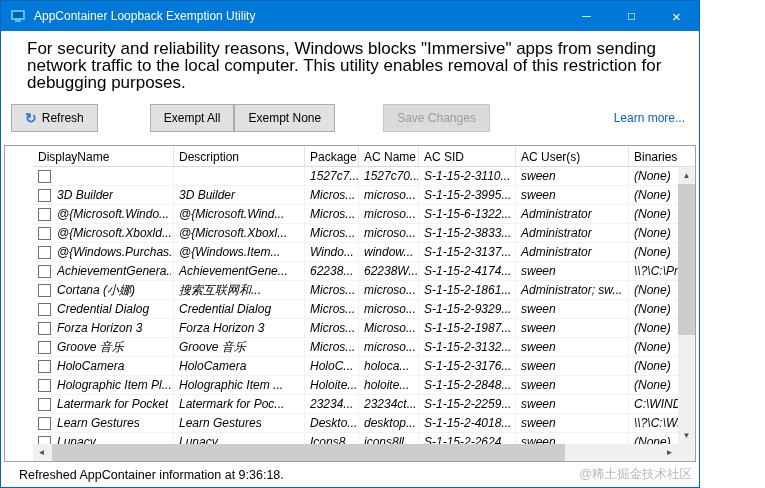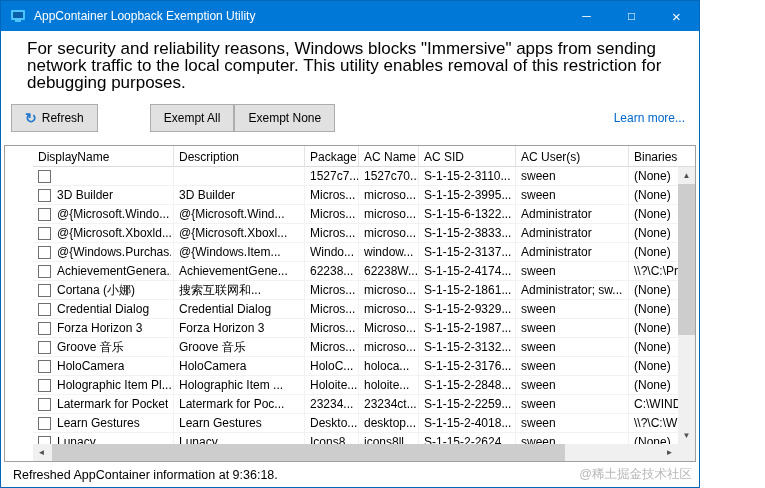--- a/index.html
+++ b/index.html
@@ -34,21 +34,21 @@
 
   
   .grid { flex:1; margin:13px 3px 0 3px; border:1px solid #a0a0a0; min-height:0;
           display:flex; flex-direction:column; overflow:hidden; background:#fff;padding-left:28px; }
   .ghead { display:flex; flex:0 0 21px; border-bottom:1px solid #dcdcdc; background:#fff; }
   .hcell { font-size:12px; padding:4px 0 0 5px; border-right:1px solid #e3e3e3;
            white-space:nowrap; overflow:hidden; }
   .ghead .filler { flex:0 0 17px; border-right:none; }
   .gbody-wrap { display:flex; flex:1; min-height:0; }
   .gbody { flex:1; overflow:hidden; }
-  .row { display:flex; height:19px; border-bottom:1px solid #f2f2f2; background:#fff; }
+  .row { display:flex; height:19px; border-bottom:1px solid #f2f2f2; background:#fff;font-style:italic; }
   .cell { font-size:12px; padding:0 2px 0 5px; border-right:1px solid #f2f2f2;
           white-space:nowrap; overflow:hidden; display:flex; align-items:center; color:#000; }
   .c0 { flex:0 0 141px; } .c1 { flex:0 0 131px; } .c2 { flex:0 0 54px; }
   .c3 { flex:0 0 60px; }  .c4 { flex:0 0 97px; }  .c5 { flex:0 0 113px; }
   .c6 { flex:1; border-right:none; }
   .checkbox { width:13px; height:13px; flex:0 0 13px; border:1px solid #707070;
               background:#fff; display:inline-block; margin-right:6px; }
   .cell-text { overflow:hidden; white-space:nowrap; }
 
   
@@ -57,21 +57,21 @@
                   font-size:8px; color:#505050; }
   .vtrack { flex:1; position:relative; }
   .vthumb { position:absolute; top:0; left:0; right:0; height:62%; background:#cdcdcd; }
   .hscroll-row { display:flex; flex:0 0 17px; background:#f0f0f0; }
   .hscroll { flex:1; display:flex; }
   .htrack { flex:1; position:relative; }
   .hthumb { position:absolute; left:2px; top:0; bottom:0; width:84%; background:#cdcdcd; }
   .corner { flex:0 0 17px; background:#f0f0f0; }
 
   
-  .statusbar { flex:0 0 25px; display:flex; align-items:center; padding-left:12px;
+  .statusbar { flex:0 0 25px; display:flex; align-items:center; padding-left:18px;
                font-size:12.5px; color:#000; background:#fff; }
   .watermark { position:absolute; right:7px; bottom:4px; color:#b8b8b8; font-size:12.5px; }
 </style>
 </head>
 <body>
 
 <div class="window">
 
   <div class="titlebar">
     <svg class="app-icon" viewBox="0 0 16 16">
@@ -95,20 +95,21 @@
 
   <div class="desc">For security and reliability reasons, Windows blocks "Immersive" apps from sending network traffic to the local computer. This utility enables removal of this restriction for debugging purposes.</div>
 
   <div class="toolbar">
     <button class="btn btn-refresh">
       <span class="refresh-glyph">↻</span>
       <span>Refresh</span>
     </button>
     <button class="btn btn-exempt-all">Exempt All</button>
     <button class="btn btn-exempt-none">Exempt None</button>
+    <button class="btn btn-save" disabled="">Save Changes</button>
     <a class="learn-more">Learn more...</a>
   </div>
 
   <div class="grid">
     <div class="ghead" id="ghead">
         <div class="hcell c0">DisplayName</div>
         <div class="hcell c1">Description</div>
         <div class="hcell c2">Package</div>
         <div class="hcell c3">AC Name</div>
         <div class="hcell c4">AC SID</div>

